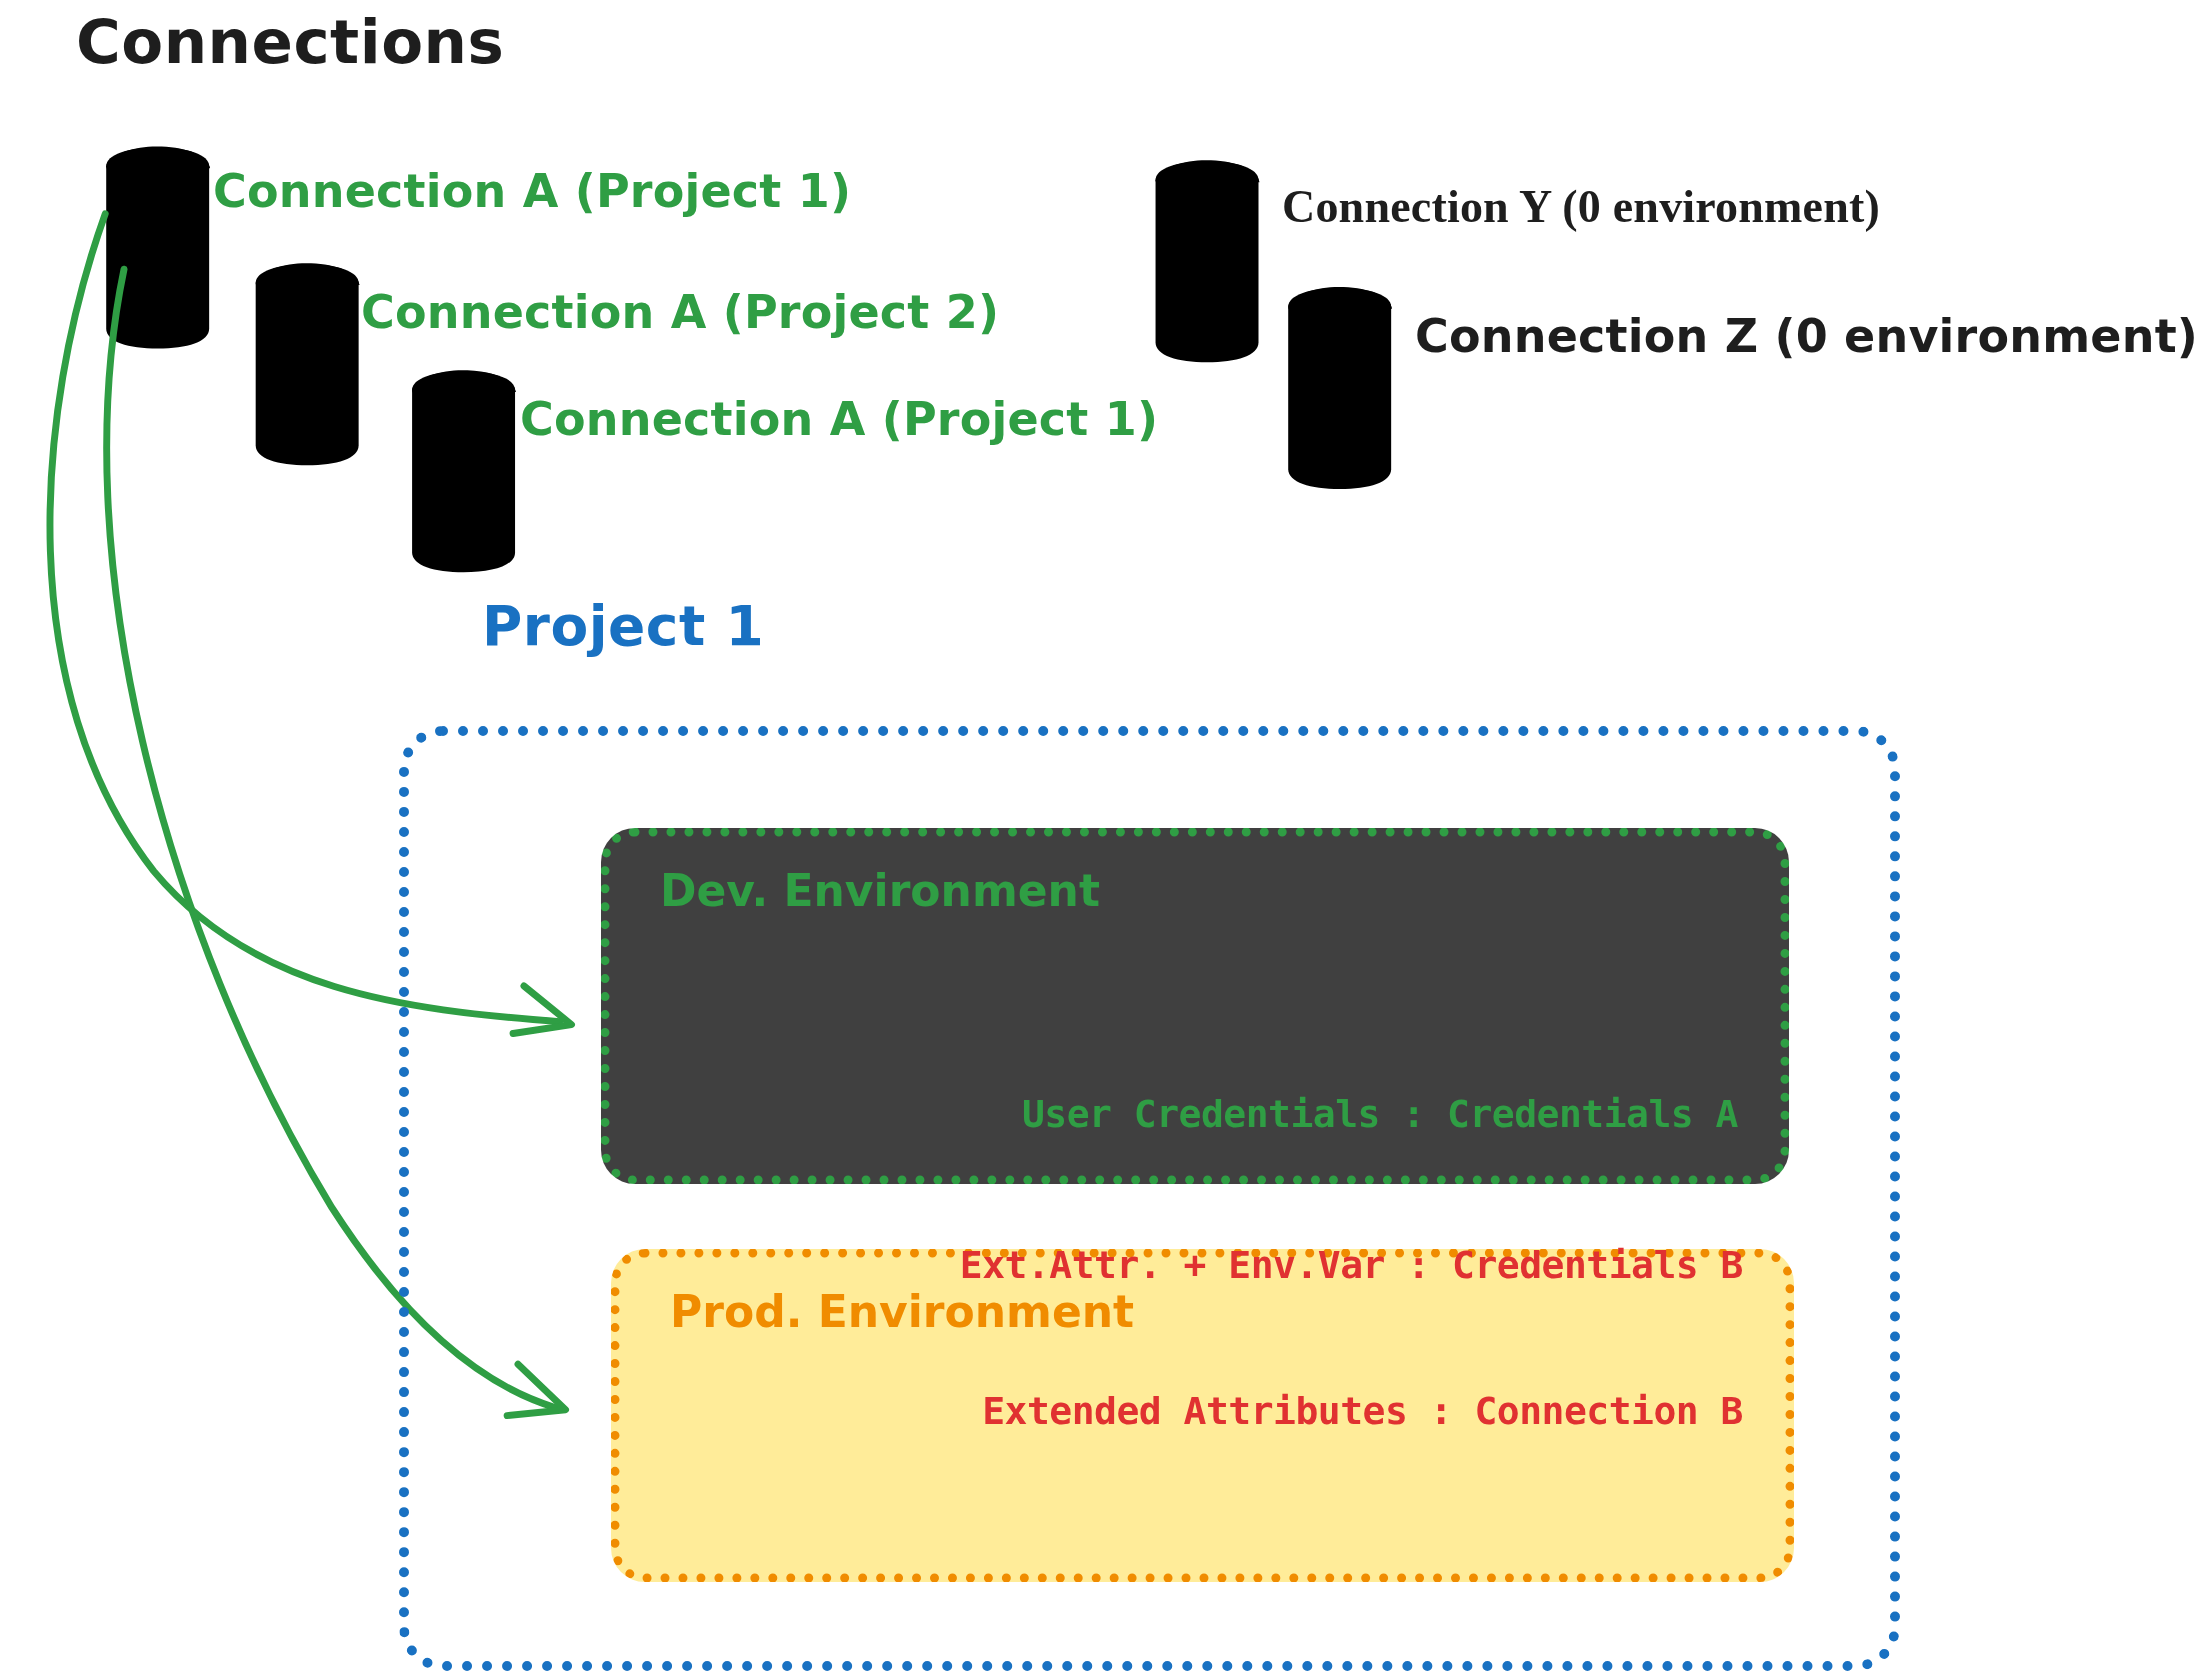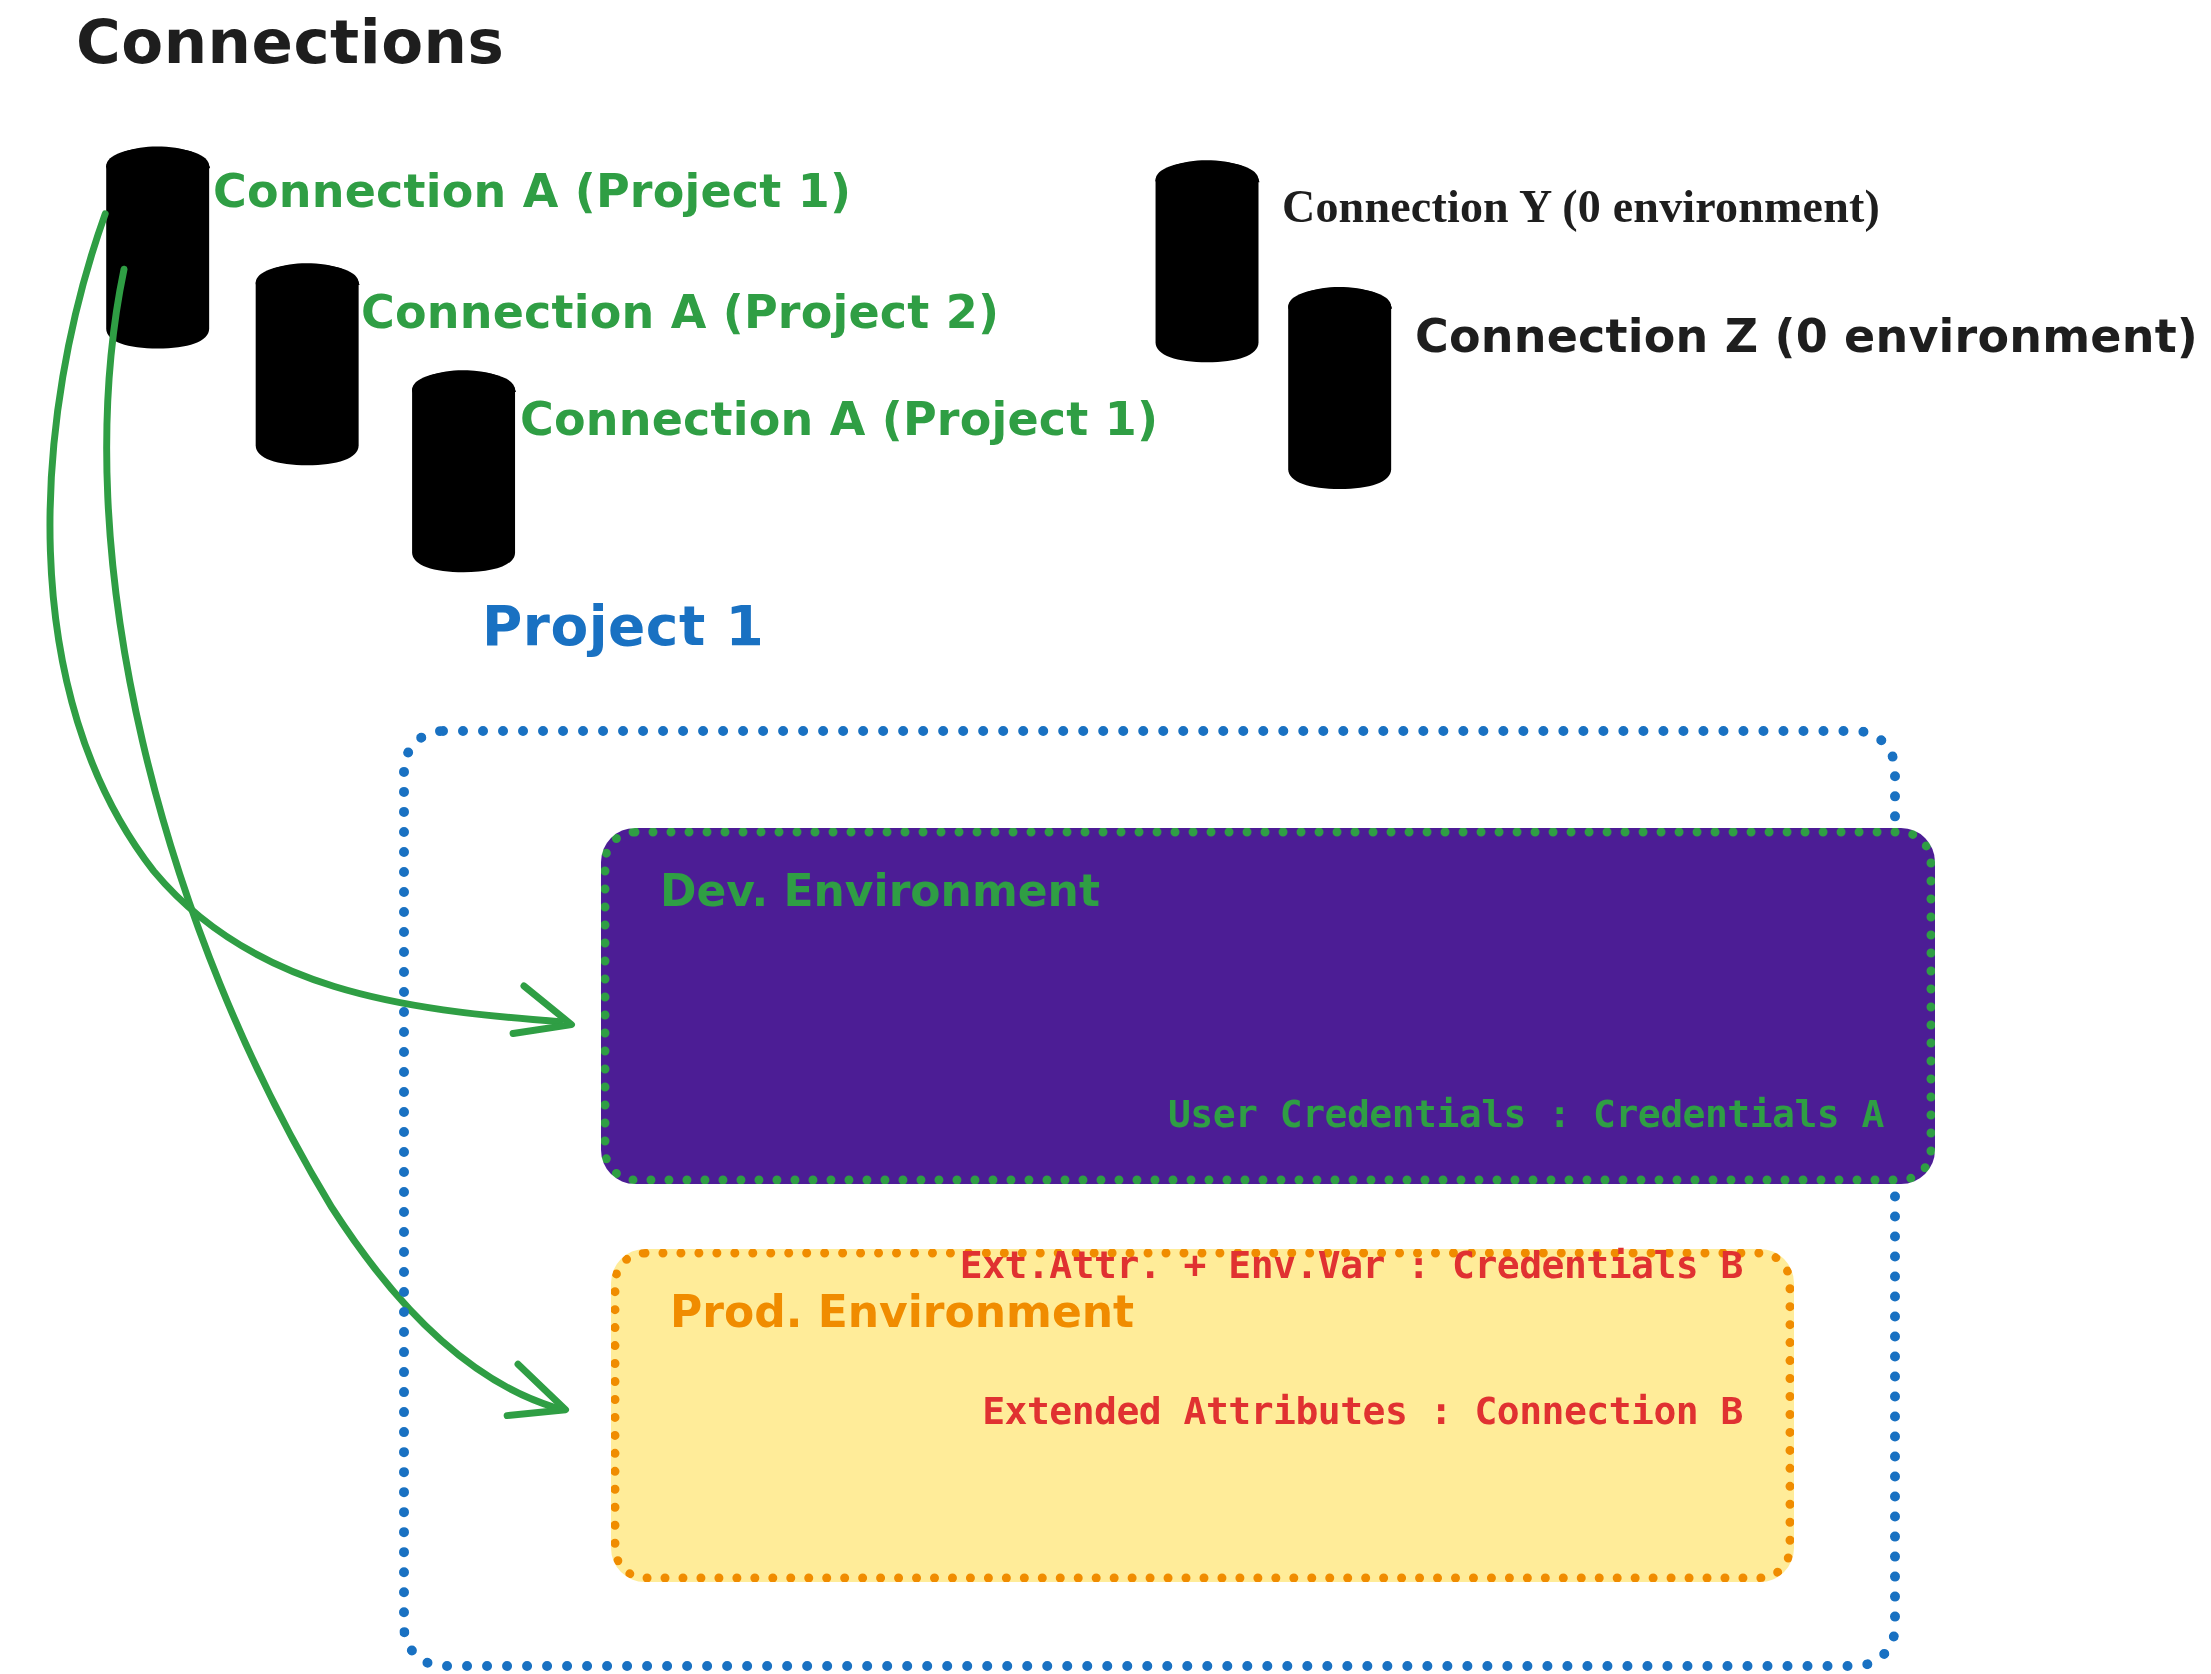--- a/index.html
+++ b/index.html
@@ -56,23 +56,23 @@
   }
 
   
   .env-box {
     border-radius: 34px;
     box-sizing: border-box;
   }
   .env-dev {
     left: 596px;
     top: 828px;
-    width: 1334px;
+    width: 1188px;
     height: 356px;
-    background: #4c1d95;
+    background: #404040;
     border: 9px dotted #2f9e44;
   }
   .env-prod {
     left: 606px;
     top: 1249px;
     width: 1183px;
     height: 333px;
     background: #ffec99;
     border: 9px dotted #f08c00;
   }

